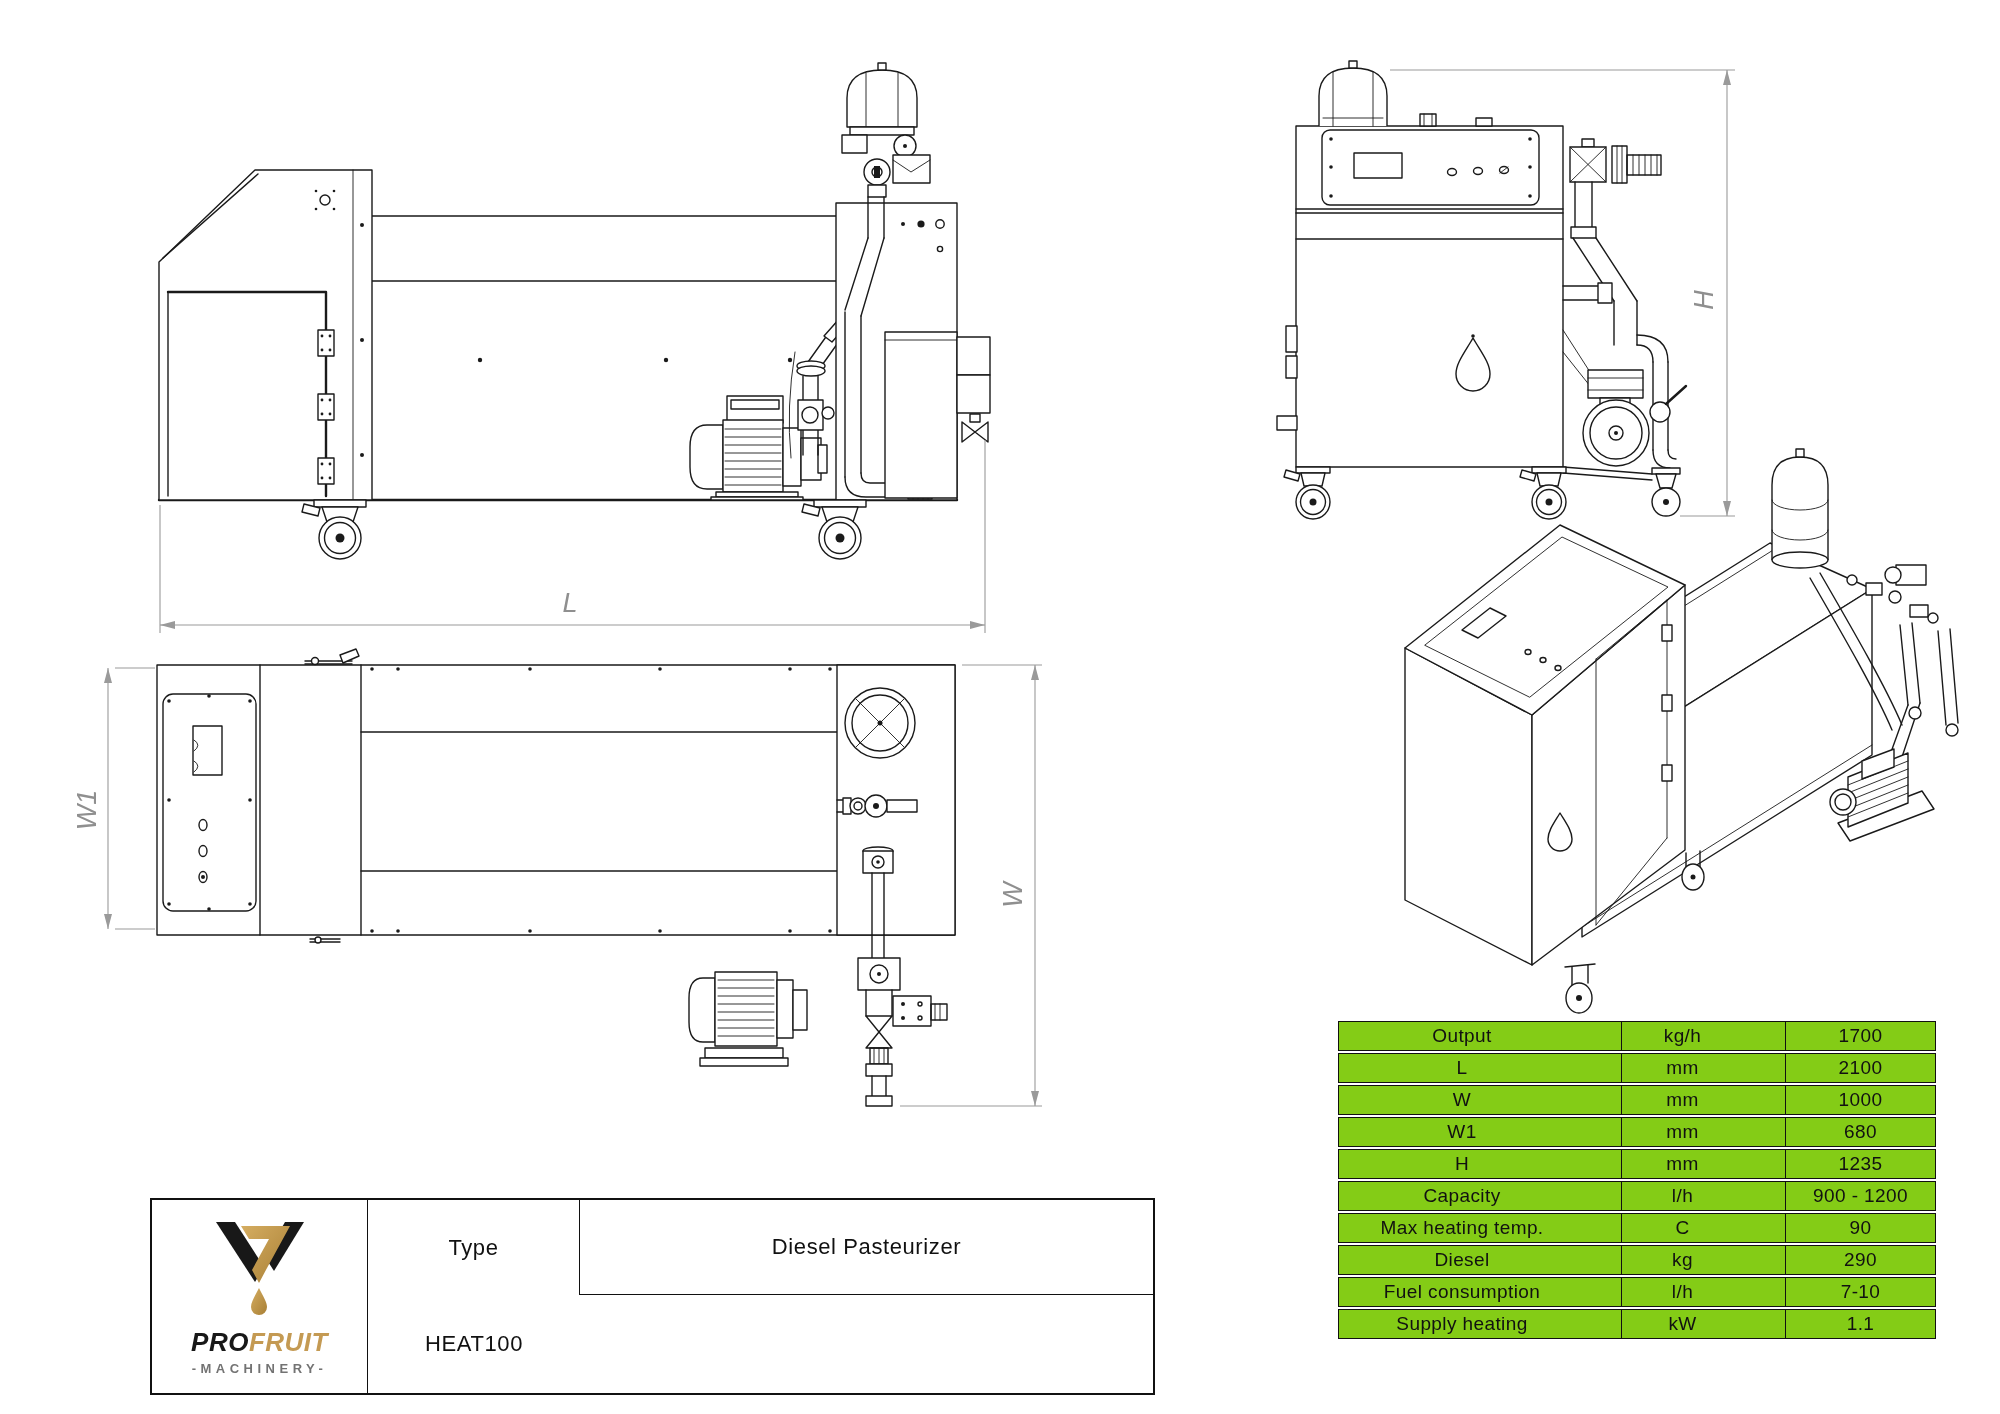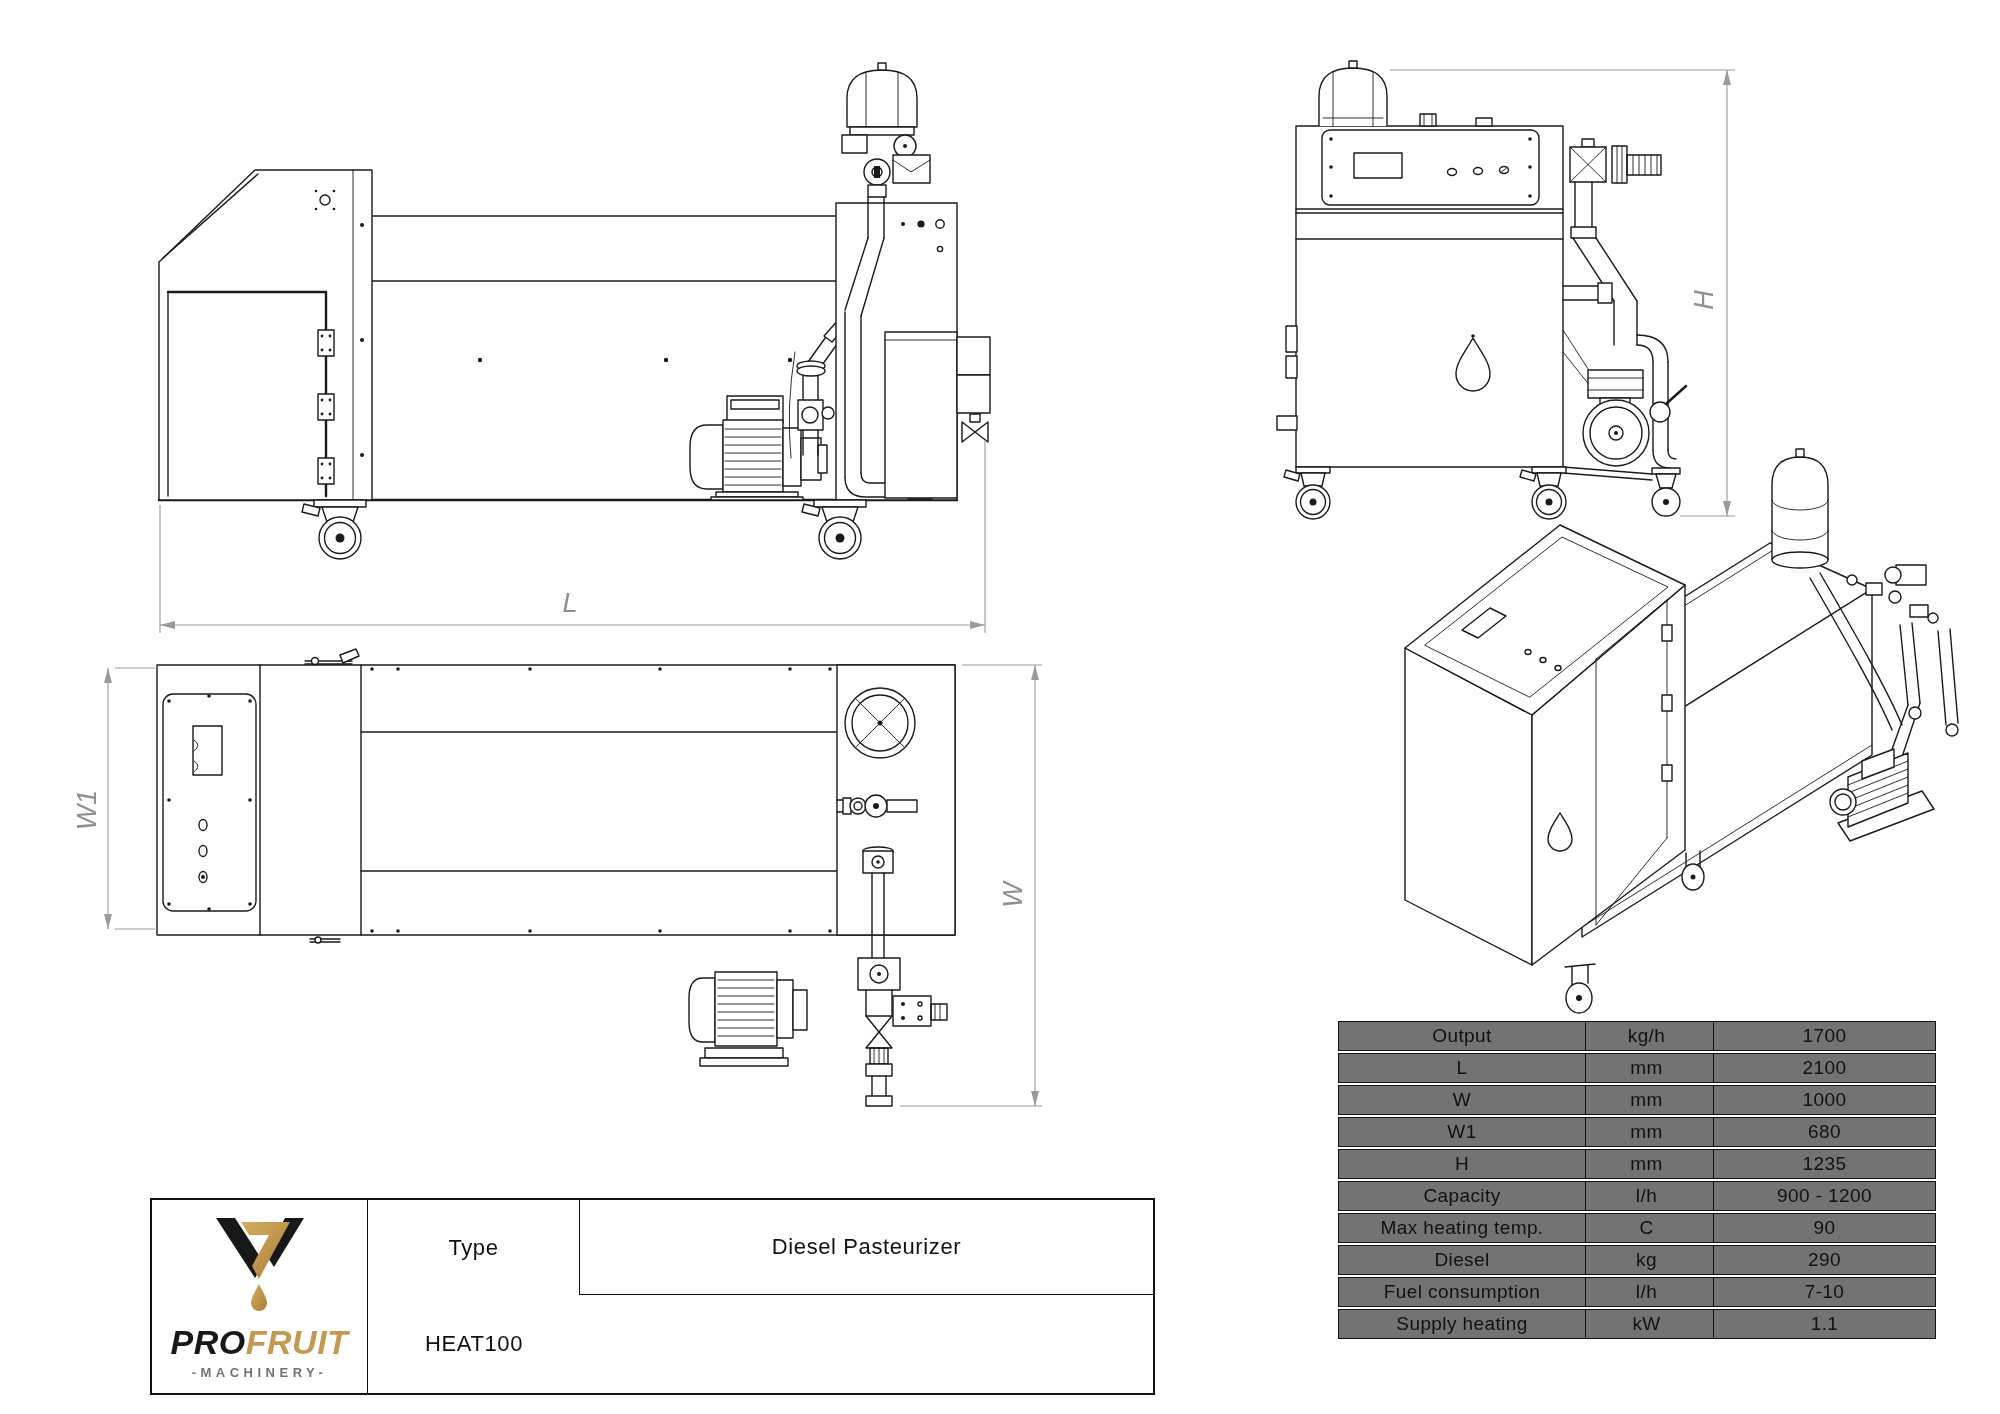--- a/index.html
+++ b/index.html
@@ -11,39 +11,39 @@
   .thin{stroke-width:0.9;}
   .thick{stroke-width:2.4;}
   .dot{fill:#1a1a1a;stroke:none;}
   .dim{fill:none;stroke:#9a9a9a;stroke-width:1.1;}
   .dimarrow{fill:#9a9a9a;stroke:none;}
   .dimtxt{fill:#8f8f8f;font-family:"Liberation Sans",sans-serif;font-size:27px;font-style:italic;}
 
   
   .spec-table{position:absolute;left:1338px;top:1021px;width:598px;}
   .spec-row{display:flex;box-sizing:border-box;height:30px;margin-bottom:2px;
-            border:1.7px solid #111;background:#737373;}
+            border:1.7px solid #111;background:#84cc16;gap:36px;}
   .spec-row:last-child{margin-bottom:0;}
   .spec-cell{display:flex;align-items:center;justify-content:center;box-sizing:border-box;
              font-size:19px;letter-spacing:0.4px;white-space:nowrap;}
   .spec-param{width:246px;}
   .spec-unit{width:122px;border-left:1.7px solid #111;}
   .spec-value{flex:1;border-left:1.7px solid #111;margin-left:6px;}
 
   
   .title-block{position:absolute;left:150px;top:1198px;width:1005px;height:197px;
                box-sizing:border-box;border:2.6px solid #111;background:#fff;
                display:grid;grid-template-columns:216px 212px 1fr;grid-template-rows:95px 1fr;}
   .tb-cell{display:flex;align-items:center;justify-content:center;box-sizing:border-box;
            font-size:22px;letter-spacing:0.6px;}
   .tb-logo{grid-row:1/3;border-right:1.8px solid #111;flex-direction:column;gap:7px;padding-top:4px;}
   .tb-machine-label{border-right:1.8px solid #111;border-bottom:1.8px solid #111;}
   .tb-machine-value{border-bottom:1.8px solid #111;}
   .tb-type-label{border-right:1.8px solid #111;}
-  .logo-word{font-size:34px;font-weight:bold;font-style:italic;letter-spacing:0.5px;line-height:1;}
+  .logo-word{font-size:26px;font-weight:bold;font-style:italic;letter-spacing:0.5px;line-height:1;}
   .logo-word .pro{color:#181818;}
   .logo-word .fruit{color:#c49a53;}
   .logo-tag{font-size:13px;font-weight:bold;letter-spacing:4.5px;color:#737373;line-height:1;}
 </style>
 </head>
 <body>
 
 <div class="stage">
 
 <svg class="blueprint" width="2000" height="1414" viewBox="0 0 2000 1414">

